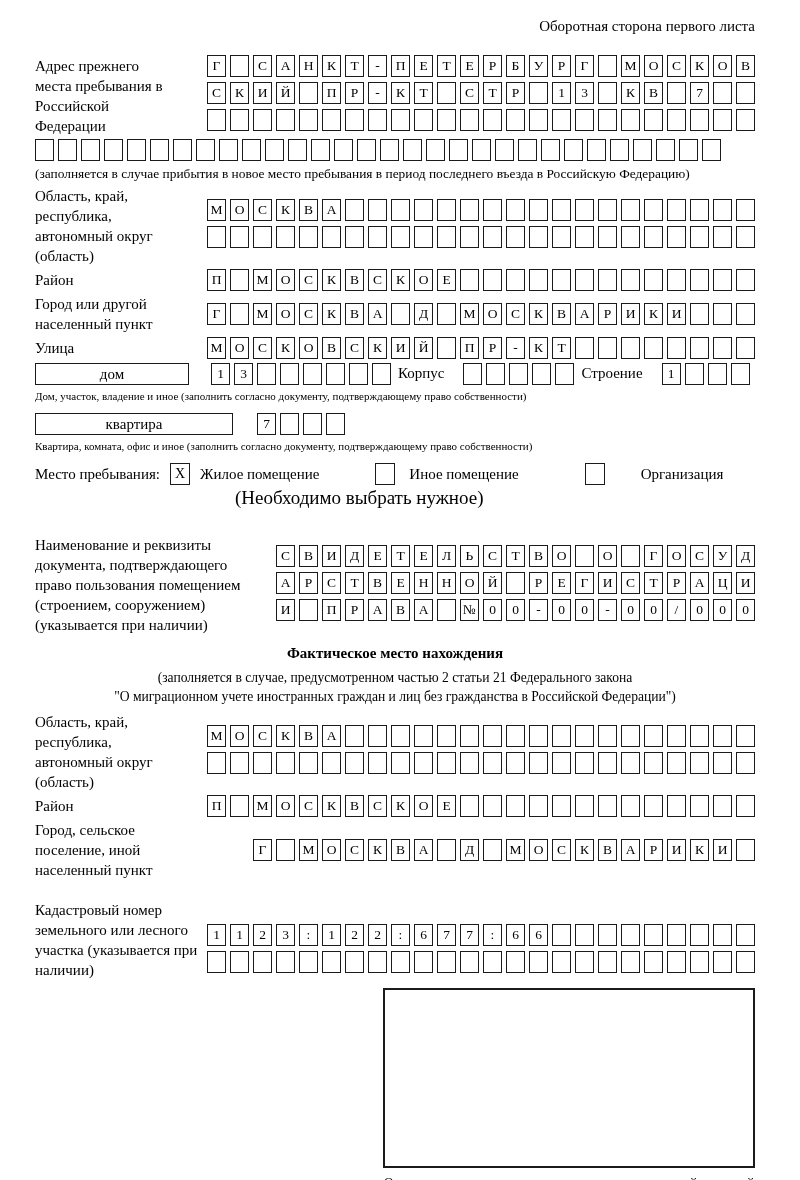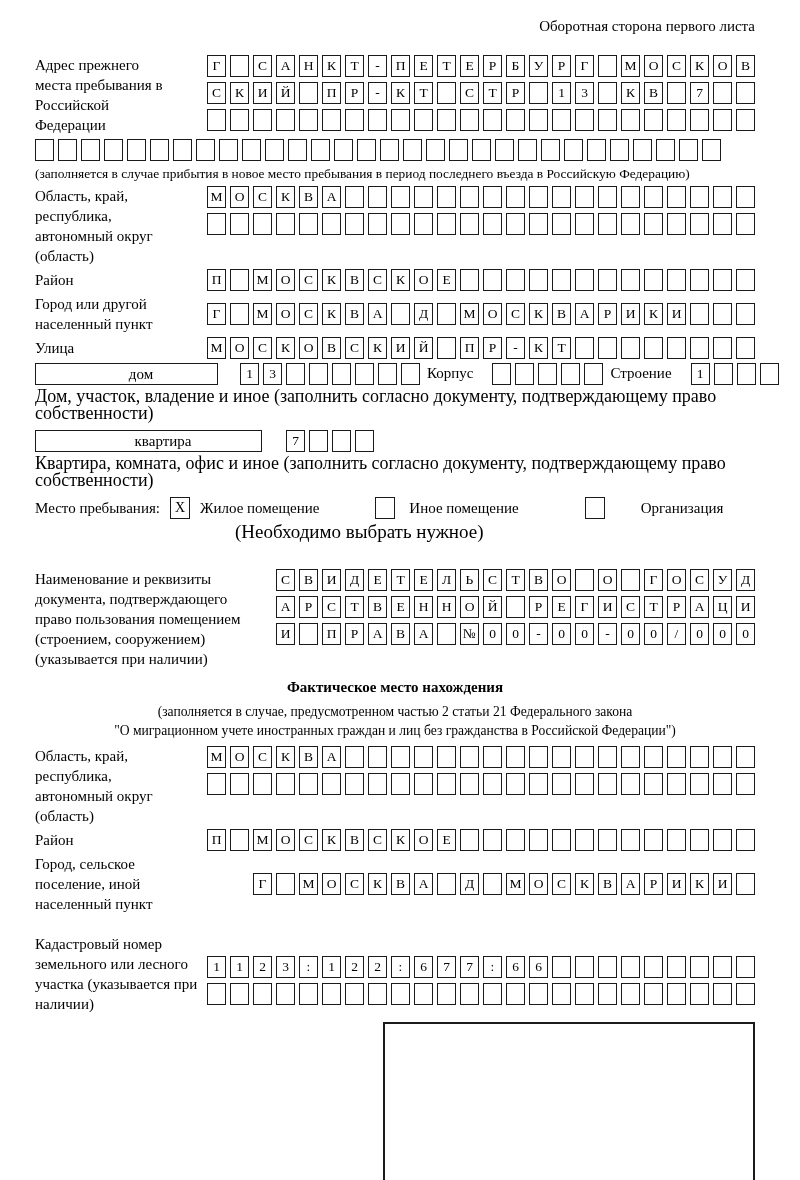--- a/index.html
+++ b/index.html
@@ -3,45 +3,45 @@
 <meta charset="utf-8">
 <style>
   html,body{margin:0;padding:0;background:#fff;}
   .page{
     width:800px;height:1180px;box-sizing:border-box;
     padding:10px 45px 0 35px;
     font-family:"Liberation Serif","DejaVu Serif",serif;
     color:#000000;overflow:hidden;background:#fff;
   }
   .backnote{text-align:right;font-size:15px;margin:8px 0 20px;}
-  .frow{display:flex;align-items:flex-start;margin-bottom:3px;}
+  .frow{display:flex;align-items:center;margin-bottom:3px;}
   .frow.vcenter{align-items:center;}
   .lbl{font-size:15px;line-height:20px;}
   .w143{width:143px;flex:none;}
   .w120{width:120px;flex:none;}
   .w168{width:168px;flex:none;}
   .w230{width:236px;flex:none;padding-right:6px;box-sizing:border-box;}
   .cellcol{flex:1;min-width:0;}
   .cells{text-align:right;white-space:nowrap;line-height:0;margin-bottom:5px;}
   .cells.left{text-align:left;padding-left:12px;}
   .cell{
     display:inline-block;width:17px;height:20px;box-sizing:content-box;
     border:1.5px solid #1b1b1b;margin-right:4px;
     font-size:13.5px;line-height:20px;text-align:center;vertical-align:top;
   }
   .cell:last-child{margin-right:0;}
   .fullrow{white-space:nowrap;line-height:0;margin-bottom:4px;}
   .note{font-size:13.4px;text-align:left;line-height:17px;margin-bottom:4px;}
   .h-section{font-size:15.5px;font-weight:bold;text-align:center;margin:8px 0 8px;}
   .widebox{
     border:1.5px solid #1b1b1b;height:20px;line-height:20px;
-    text-align:center;font-size:15px;flex:none;padding-left:29px;
+    text-align:center;font-size:15px;flex:none;
   }
   .inline-lbl{font-size:15px;line-height:23px;flex:none;margin:0 7px;}
-  .caption{font-size:18px;line-height:17px;margin:2px 0 8px;font-family:Liberation Serif, serif;}
+  .caption{font-size:11px;line-height:17px;margin:2px 0 8px;font-family:Liberation Serif, serif;}
   .cb{
     display:inline-block;width:18px;height:20px;border:1.5px solid #1b1b1b;
     font-size:14px;line-height:20px;text-align:center;vertical-align:middle;flex:none;
   }
   .stayrow{display:flex;align-items:center;margin:6px 0 2px;font-size:15px;}
   .stay-note{font-size:19px;margin:0 0 26px 200px;}
   .h-actual{font-size:15px;font-weight:bold;text-align:center;margin:10px 0 6px;}
   .actual-note{font-size:13.6px;text-align:center;line-height:19px;margin-bottom:6px;}
   .stamp-wrap{width:372px;margin:8px 0 0 auto;}
   .stamp-box{height:176px;border:2px solid #1b1b1b;background:#fff;margin-bottom:7px;}

